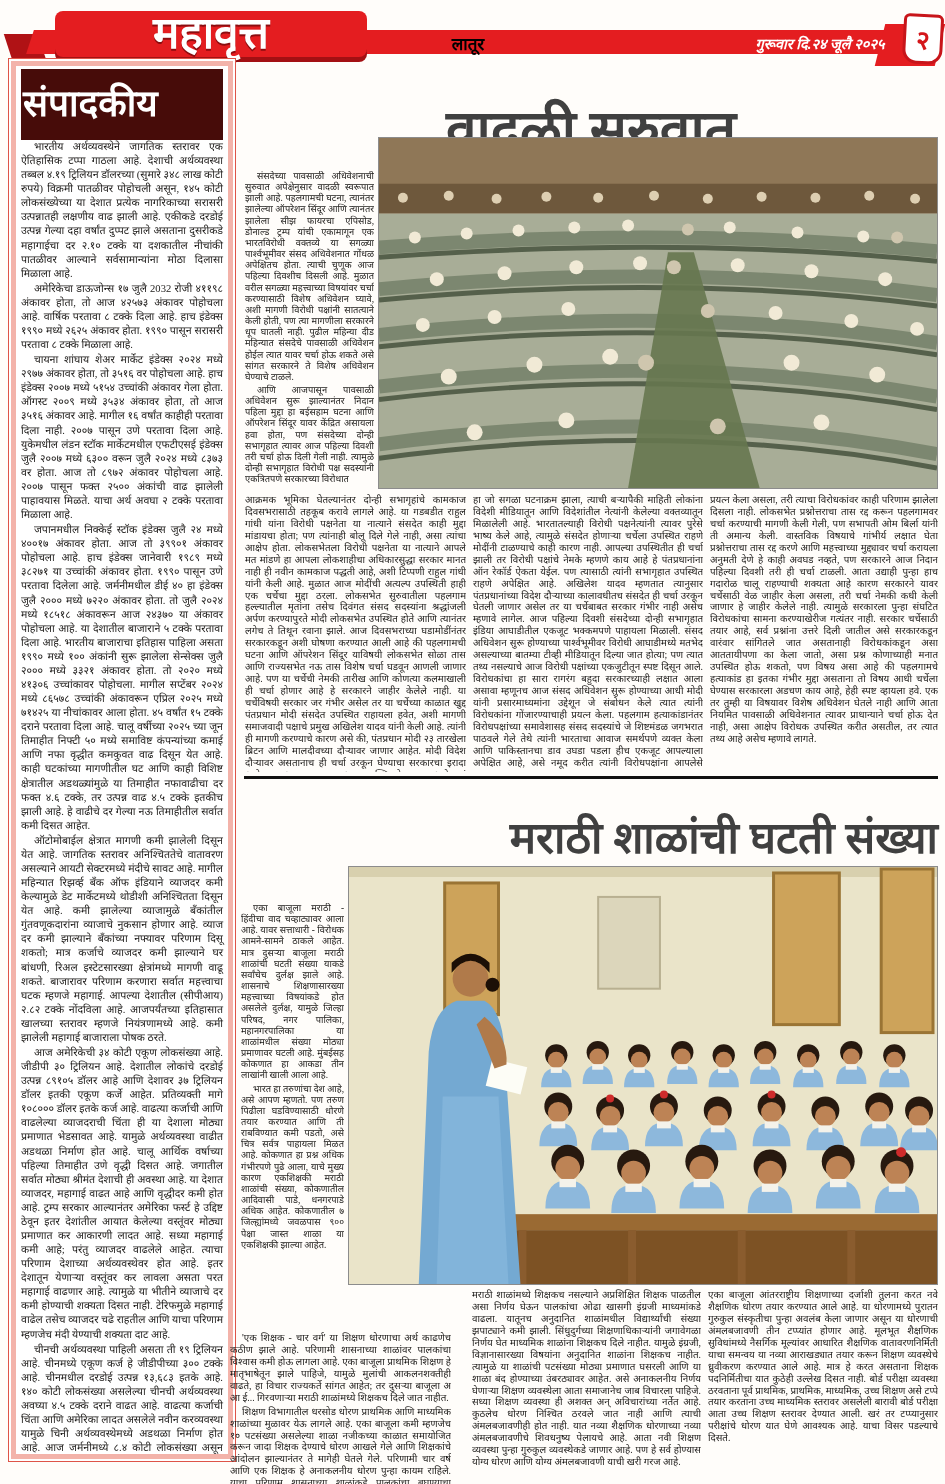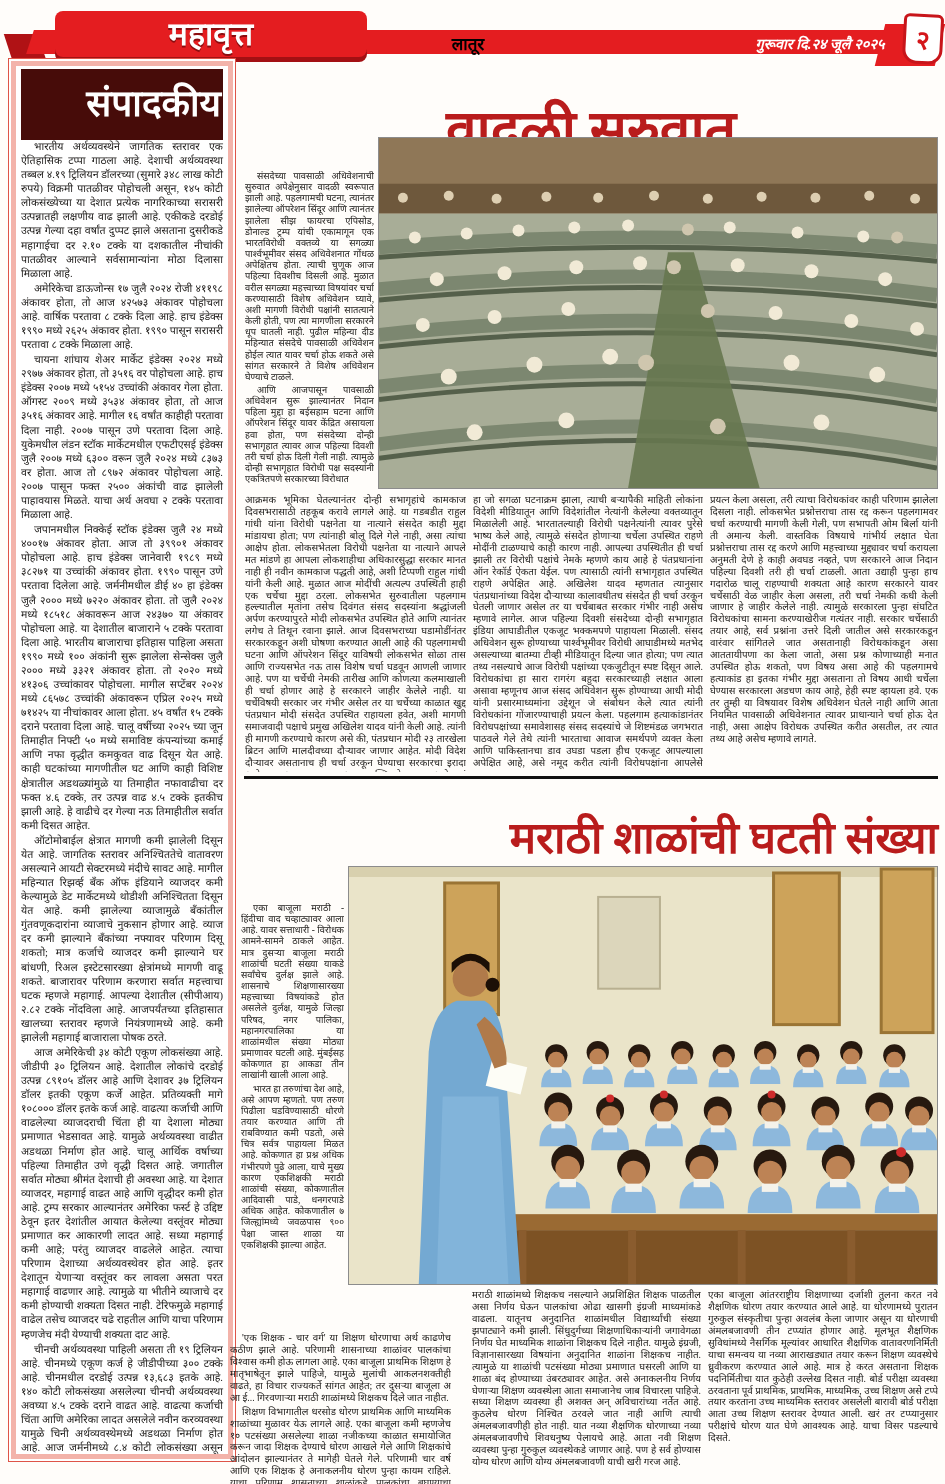--- a/index.html
+++ b/index.html
@@ -4,41 +4,41 @@
 <style>
   html,body{margin:0;padding:0;background:#e8e8e8;}
   .page{position:relative;width:945px;height:1484px;background:#fffdfa;margin:0 auto;overflow:hidden;
         font-family:"Liberation Serif","DejaVu Sans",serif;color:#151311;}
   
   .mast-ribbon{position:absolute;left:30px;top:30px;width:878px;height:24px;background:#e41d20;
                transform:skewX(-18deg);}
   .mast-ribbon-tail{position:absolute;left:8px;top:34px;width:34px;height:26px;background:#b01215;transform:skewX(18deg);}
   .mast-box{position:absolute;left:55px;top:11px;width:312px;height:46px;background:#e41d20;
             border-radius:8px;box-shadow:0 5px 0 #a31013;display:flex;align-items:center;justify-content:center;}
-  .mast-title{color:#ffffff;font-weight:bold;font-size:32px;line-height:1;font-family:"Liberation Serif",serif;
+  .mast-title{color:#ffffff;font-weight:bold;font-size:44px;line-height:1;font-family:"Liberation Serif",serif;
               text-shadow:0 2px 0 #8c0d10;}
   .mast-edition{position:absolute;left:408px;top:32px;width:120px;text-align:center;color:#000000;
                 font-weight:bold;font-size:17px;}
   .mast-date{position:absolute;left:735px;top:33px;width:170px;text-align:center;color:#fff;
              font-weight:bold;font-size:14.5px;font-style:italic;}
   .page-badge-wrap{position:absolute;left:880px;top:24px;width:60px;height:42px;background:#e41d20;transform:skewX(-14deg);}
   .page-badge{position:absolute;left:903px;top:14px;width:34px;height:44px;background:#fff;border:3px solid #c8151a;
               border-radius:6px 6px 14px 14px;display:flex;align-items:center;justify-content:center;
               color:#d4161a;font-weight:bold;font-size:26px;transform:rotate(3deg);}
   
   .editorial{position:absolute;left:8px;top:58px;width:228px;height:1404px;border:1px solid #de5448;
              background:#fff;box-sizing:border-box;}
   .editorial-inner{position:absolute;inset:2px;border:5px solid #f3b3aa;box-sizing:border-box;padding:3px 5px;overflow:hidden;}
-  .ed-head{background:#470c09;color:#fff;text-align:right;font-weight:bold;font-size:37px;
+  .ed-head{background:#470c09;color:#fff;text-align:left;font-weight:bold;font-size:37px;
            padding:16px 2px 18px;line-height:1;}
   .ed-headline{text-align:center;font-weight:bold;font-size:21.5px;line-height:1.3;margin:10px 2px 8px;color:#000;}
   .ed-body{font-size:10.6px;line-height:1.33;text-align:justify;color:#1c1a18;}
   .ed-body p{margin:0 0 1px;text-indent:13px;}
   
-  .main-headline{position:absolute;left:244px;width:694px;text-align:center;font-weight:bold;color:#b91c1c;
+  .main-headline{position:absolute;left:244px;width:694px;text-align:center;font-weight:bold;color:#404040;
                  font-family:"Liberation Serif",serif;}
   .h-storm{top:64px;font-size:55px;line-height:1.1;}
   .h-schools{top:786px;font-size:44px;line-height:1.1;text-align:right;}
   .newscol{position:absolute;text-align:justify;overflow:hidden;color:#1c1a18;}
   .newscol p{margin:0 0 2px;text-indent:12px;}
   .f9{font-size:9.3px;line-height:1.2;margin-top:31px;}
   .f10{font-size:9.8px;line-height:1.22;}
   .photo-frame{position:absolute;border:1px solid #8c8c8c;box-sizing:border-box;background:#ccc;}
   .photo-frame svg{display:block;width:100%;height:100%;}
   .rule{position:absolute;left:244px;width:694px;height:3px;background:#111;}
@@ -56,21 +56,21 @@
   </div>
   <div class="mast-edition">लातूर</div>
   <div class="mast-date">गुरूवार दि.२४ जूलै २०२५</div>
   <div class="page-badge">२</div>
 
   <aside class="editorial">
     <div class="editorial-inner">
       <div class="ed-head">संपादकीय</div>
       <div class="ed-body">
         <p>भारतीय अर्थव्यवस्थेने जागतिक स्तरावर एक ऐतिहासिक टप्पा गाठला आहे. देशाची अर्थव्यवस्था तब्बल ४.१९ ट्रिलियन डॉलरच्या (सुमारे ३४८ लाख कोटी रुपये) विक्रमी पातळीवर पोहोचली असून, १४५ कोटी लोकसंख्येच्या या देशात प्रत्येक नागरिकाच्या सरासरी उत्पन्नातही लक्षणीय वाढ झाली आहे. एकीकडे दरडोई उत्पन्न गेल्या दहा वर्षांत दुप्पट झाले असताना दुसरीकडे महागाईचा दर २.१० टक्के या दशकातील नीचांकी पातळीवर आल्याने सर्वसामान्यांना मोठा दिलासा मिळाला आहे.</p>
-        <p>अमेरिकेचा डाऊजोन्स १७ जुलै २०२४ रोजी ४११९८ अंकावर होता, तो आज ४२५७३ अंकावर पोहोचला आहे. वार्षिक परतावा ८ टक्के दिला आहे. हाच इंडेक्स १९९० मध्ये २६२५ अंकावर होता. १९९० पासून सरासरी परतावा ८ टक्के मिळाला आहे.</p>
+        <p>अमेरिकेचा डाऊजोन्स १७ जुलै 2032 रोजी ४११९८ अंकावर होता, तो आज ४२५७३ अंकावर पोहोचला आहे. वार्षिक परतावा ८ टक्के दिला आहे. हाच इंडेक्स १९९० मध्ये २६२५ अंकावर होता. १९९० पासून सरासरी परतावा ८ टक्के मिळाला आहे.</p>
         <p>चायना शांघाय शेअर मार्केट इंडेक्स २०२४ मध्ये २९७७ अंकावर होता, तो ३५१६ वर पोहोचला आहे. हाच इंडेक्स २००७ मध्ये ५१५४ उच्चांकी अंकावर गेला होता. ऑगस्ट २००९ मध्ये ३५३४ अंकावर होता, तो आज ३५१६ अंकावर आहे. मागील १६ वर्षांत काहीही परतावा दिला नाही. २००७ पासून उणे परतावा दिला आहे. युकेमधील लंडन स्टॉक मार्केटमधील एफटीएसई इंडेक्स जुलै २००७ मध्ये ६३०० वरून जुलै २०२४ मध्ये ८३७३ वर होता. आज तो ८९७२ अंकावर पोहोचला आहे. २००७ पासून फक्त २५०० अंकांची वाढ झालेली पाहावयास मिळते. याचा अर्थ अवघा २ टक्के परतावा मिळाला आहे.</p>
         <p>जपानमधील निक्केई स्टॉक इंडेक्स जुलै २४ मध्ये ४००१७ अंकावर होता. आज तो ३९९०१ अंकावर पोहोचला आहे. हाच इंडेक्स जानेवारी १९८९ मध्ये ३८२७१ या उच्चांकी अंकावर होता. १९९० पासून उणे परतावा दिलेला आहे. जर्मनीमधील डीई ४० हा इंडेक्स जुलै २००० मध्ये ७२२० अंकावर होता. तो जुलै २०२४ मध्ये १८५१८ अंकावरून आज २४३७० या अंकावर पोहोचला आहे. या देशातील बाजाराने ५ टक्के परतावा दिला आहे. भारतीय बाजाराचा इतिहास पाहिला असता १९९० मध्ये १०० अंकांनी सुरू झालेला सेन्सेक्स जुलै २००० मध्ये ३३२१ अंकावर होता. तो २०२० मध्ये ४१३०६ उच्चांकावर पोहोचला. मागील सप्टेंबर २०२४ मध्ये ८६५७८ उच्चांकी अंकावरून एप्रिल २०२५ मध्ये ७१४२५ या नीचांकावर आला होता. ४५ वर्षांत १५ टक्के दराने परतावा दिला आहे. चालू वर्षीच्या २०२५ च्या जून तिमाहीत निफ्टी ५० मध्ये समाविष्ट कंपन्यांच्या कमाई आणि नफा वृद्धीत कमकुवत वाढ दिसून येत आहे. काही घटकांच्या मागणीतील घट आणि काही विशिष्ट क्षेत्रातील अडथळ्यांमुळे या तिमाहीत नफावाढीचा दर फक्त ४.६ टक्के, तर उत्पन्न वाढ ४.५ टक्के इतकीच झाली आहे. हे वाढीचे दर गेल्या नऊ तिमाहीतील सर्वात कमी दिसत आहेत.</p>
         <p>ऑटोमोबाईल क्षेत्रात मागणी कमी झालेली दिसून येत आहे. जागतिक स्तरावर अनिश्चिततेचे वातावरण असल्याने आयटी सेक्टरमध्ये मंदीचे सावट आहे. मागील महिन्यात रिझर्व्ह बँक ऑफ इंडियाने व्याजदर कमी केल्यामुळे डेट मार्केटमध्ये थोडीशी अनिश्चितता दिसून येत आहे. कमी झालेल्या व्याजामुळे बँकांतील गुंतवणूकदारांना व्याजाचे नुकसान होणार आहे. व्याज दर कमी झाल्याने बँकांच्या नफ्यावर परिणाम दिसू शकतो; मात्र कर्जाचे व्याजदर कमी झाल्याने घर बांधणी, रिअल इस्टेटसारख्या क्षेत्रांमध्ये मागणी वाढू शकते. बाजारावर परिणाम करणारा सर्वात महत्त्वाचा घटक म्हणजे महागाई. आपल्या देशातील (सीपीआय) २.८२ टक्के नोंदविला आहे. आजपर्यंतच्या इतिहासात खालच्या स्तरावर म्हणजे नियंत्रणामध्ये आहे. कमी झालेली महागाई बाजाराला पोषक ठरते.</p>
         <p>आज अमेरिकेची ३४ कोटी एकूण लोकसंख्या आहे. जीडीपी ३० ट्रिलियन आहे. देशातील लोकांचे दरडोई उत्पन्न ८९१०५ डॉलर आहे आणि देशावर ३७ ट्रिलियन डॉलर इतकी एकूण कर्जे आहेत. प्रतिव्यक्ती मागे १०८००० डॉलर इतके कर्ज आहे. वाढत्या कर्जाची आणि वाढलेल्या व्याजदराची चिंता ही या देशाला मोठ्या प्रमाणात भेडसावत आहे. यामुळे अर्थव्यवस्था वाढीत अडथळा निर्माण होत आहे. चालू आर्थिक वर्षाच्या पहिल्या तिमाहीत उणे वृद्धी दिसत आहे. जगातील सर्वात मोठ्या श्रीमंत देशाची ही अवस्था आहे. या देशात व्याजदर, महागाई वाढत आहे आणि वृद्धीदर कमी होत आहे. ट्रम्प सरकार आल्यानंतर अमेरिका फर्स्ट हे उद्दिष्ट ठेवून इतर देशांतील आयात केलेल्या वस्तूंवर मोठ्या प्रमाणात कर आकारणी लादत आहे. सध्या महागाई कमी आहे; परंतु व्याजदर वाढलेले आहेत. त्याचा परिणाम देशाच्या अर्थव्यवस्थेवर होत आहे. इतर देशातून येणाऱ्या वस्तूंवर कर लावला असता परत महागाई वाढणार आहे. त्यामुळे या भीतीने व्याजाचे दर कमी होण्याची शक्यता दिसत नाही. टेरिफमुळे महागाई वाढेल तसेच व्याजदर चढे राहतील आणि याचा परिणाम म्हणजेच मंदी येण्याची शक्यता दाट आहे.</p>
         <p>चीनची अर्थव्यवस्था पाहिली असता ती १९ ट्रिलियन आहे. चीनमध्ये एकूण कर्ज हे जीडीपीच्या ३०० टक्के आहे. चीनमधील दरडोई उत्पन्न १३,६८३ इतके आहे. १४० कोटी लोकसंख्या असलेल्या चीनची अर्थव्यवस्था अवघ्या ४.५ टक्के दराने वाढत आहे. वाढत्या कर्जाची चिंता आणि अमेरिका लादत असलेले नवीन करव्यवस्था यामुळे चिनी अर्थव्यवस्थेमध्ये अडथळा निर्माण होत आहे. आज जर्मनीमध्ये ८.४ कोटी लोकसंख्या असून ४.१९ ट्रिलियन डॉलर इतकी अर्थव्यवस्था आहे.</p>
       </div>
     </div>
   </aside>
 
   <h1 class="main-headline h-storm">वादळी सुरुवात</h1>

